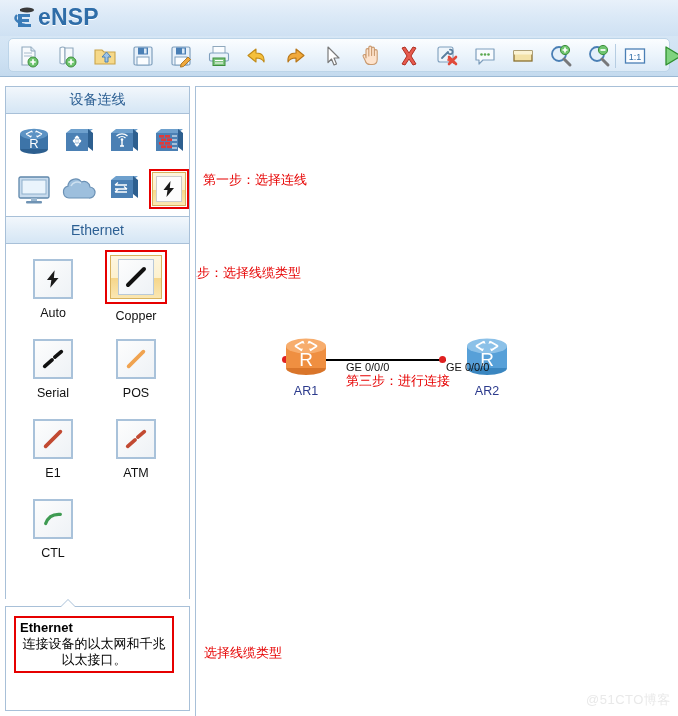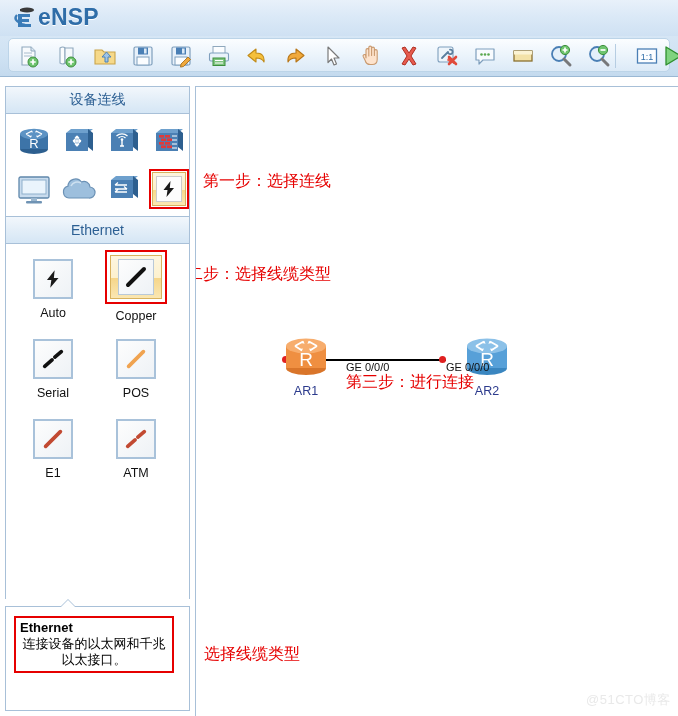--- a/index.html
+++ b/index.html
@@ -148,21 +148,21 @@
   #desc-body{font-size:13px;color:#000;line-height:16px;text-align:center;}
 
   
   #canvas{
     position:absolute;left:195px;top:86px;width:483px;height:630px;
     background:#ffffff;border-left:1px solid #a8c0d8;border-top:1px solid #a8c0d8;
     box-sizing:border-box;
     overflow:hidden;
   }
   .ann{
-    position:absolute;color:#e60000;font-size:16px;white-space:nowrap;
+    position:absolute;color:#e60000;font-size:13px;white-space:nowrap;
   }
   #ann-step1{left:7px;top:84px;}
   #ann-step2{left:-25px;top:177px;}
   #ann-step3{left:150px;top:285px;}
   #ann-desc{left:8px;top:557px;}
 
   
   #topology{position:absolute;left:0;top:0;width:483px;height:630px;}
   .router{position:absolute;width:52px;height:48px;}
   .rtr-label{
@@ -329,21 +329,21 @@
       <svg width="24" height="24" viewBox="0 0 24 24">
         <circle cx="10" cy="10" r="7" fill="#e4f0fa" stroke="#4a7fb5" stroke-width="1.8"></circle>
         <line x1="15" y1="15" x2="21" y2="21" stroke="#77787a" stroke-width="3" stroke-linecap="round"></line>
         <circle cx="16" cy="6" r="4.6" fill="#6ec46e" stroke="#3d8f3d" stroke-width="1"></circle>
         <path d="M13.5 6 h5" stroke="#fff" stroke-width="1.7"></path>
       </svg>
     </div>
 
     <div class="tb-sep" style="left:606px;"></div>
 
-    <div class="tb-btn" style="left:612px;margin-left:12px;">
+    <div class="tb-btn" style="left:612px;">
       <svg width="24" height="24" viewBox="0 0 24 24">
         <rect x="2.5" y="5" width="19" height="14" fill="#fbfdff" stroke="#4a7fb5" stroke-width="1.3"></rect>
         <text x="12" y="15.5" font-size="9" fill="#2f6da8" text-anchor="middle" font-family="Liberation Sans, sans-serif">1:1</text>
       </svg>
     </div>
 
     <div class="tb-btn" style="left:650px;">
       <svg width="24" height="24" viewBox="0 0 24 24">
         <path d="M5 3 l15 9 l-15 9 z" fill="#7fd37f" stroke="#2f8f2f" stroke-width="1.3" stroke-linejoin="round"></path>
       </svg>
@@ -516,20 +516,30 @@
         <div class="cable-icon">
           <svg width="24" height="24" viewBox="0 0 26 26">
             <line x1="4" y1="21" x2="12" y2="14" stroke="#c24a32" stroke-width="4" stroke-linecap="round"></line>
             <line x1="15" y1="11" x2="22" y2="5" stroke="#c24a32" stroke-width="4" stroke-linecap="round"></line>
           </svg>
         </div>
       </div>
       <div class="cable-label">ATM</div>
     </div>
 
+    <div class="cablecell" style="left:6px;top:253px;">
+      <div class="cable-icon-wrap">
+        <div class="cable-icon">
+          <svg width="24" height="24" viewBox="0 0 26 26">
+            <path d="M5 18 Q9 7 21 8" fill="none" stroke="#3f9b52" stroke-width="3.4" stroke-linecap="round"></path>
+          </svg>
+        </div>
+      </div>
+      <div class="cable-label">CTL</div>
+    </div>
 
   </div>
 </div>
 
 <div id="descbox">
   <div id="desc-tip"></div>
   <div id="desc-red">
     <div id="desc-title">Ethernet</div>
     <div id="desc-body">连接设备的以太网和千兆以太接口。</div>
   </div>

